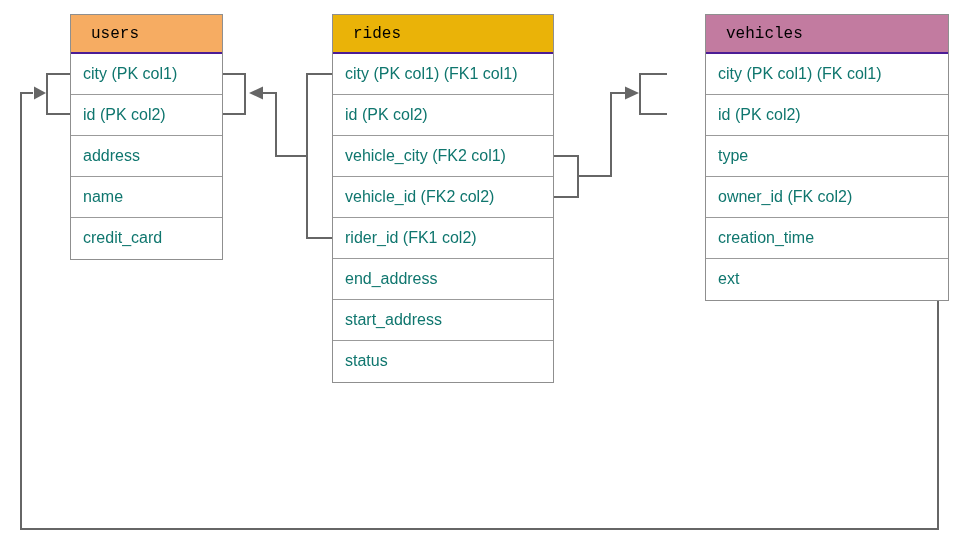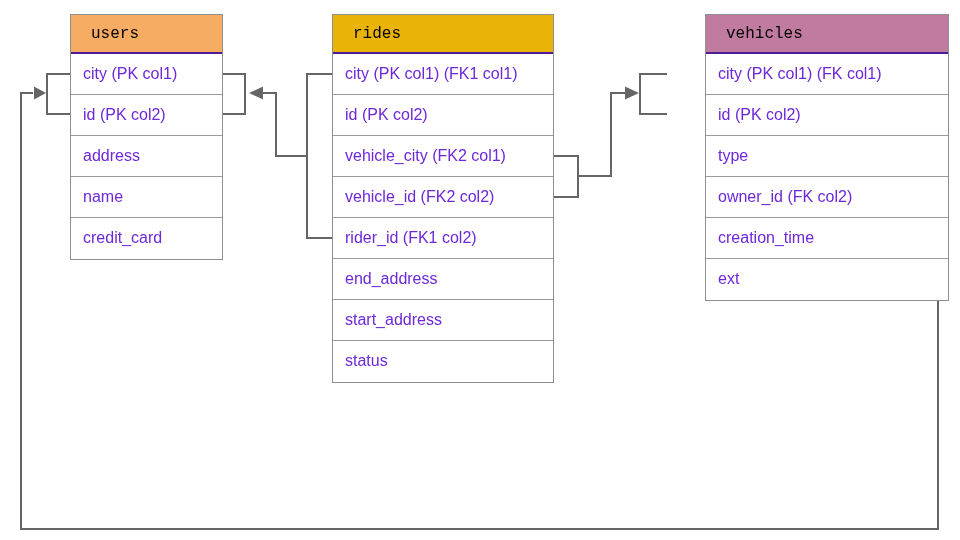--- a/index.html
+++ b/index.html
@@ -38,21 +38,21 @@
     box-sizing: border-box;
     white-space: nowrap;
     overflow: hidden;
     font-family: Liberation Mono, monospace;
   }
   .db-table .trow {
     height: 41px;
     line-height: 40px;
     padding-left: 12px;
     font-size: 16px;
-    color: #6d28d9;
+    color: #0f766e;
     border-bottom: 1px solid #9b9b9b;
     box-sizing: border-box;
     white-space: nowrap;
     overflow: hidden;
     background: #ffffff;
   }
   .db-table .trow:last-child {
     border-bottom: none;
   }
   #table-users    { left: 70px;  top: 14px; width: 153px; }

